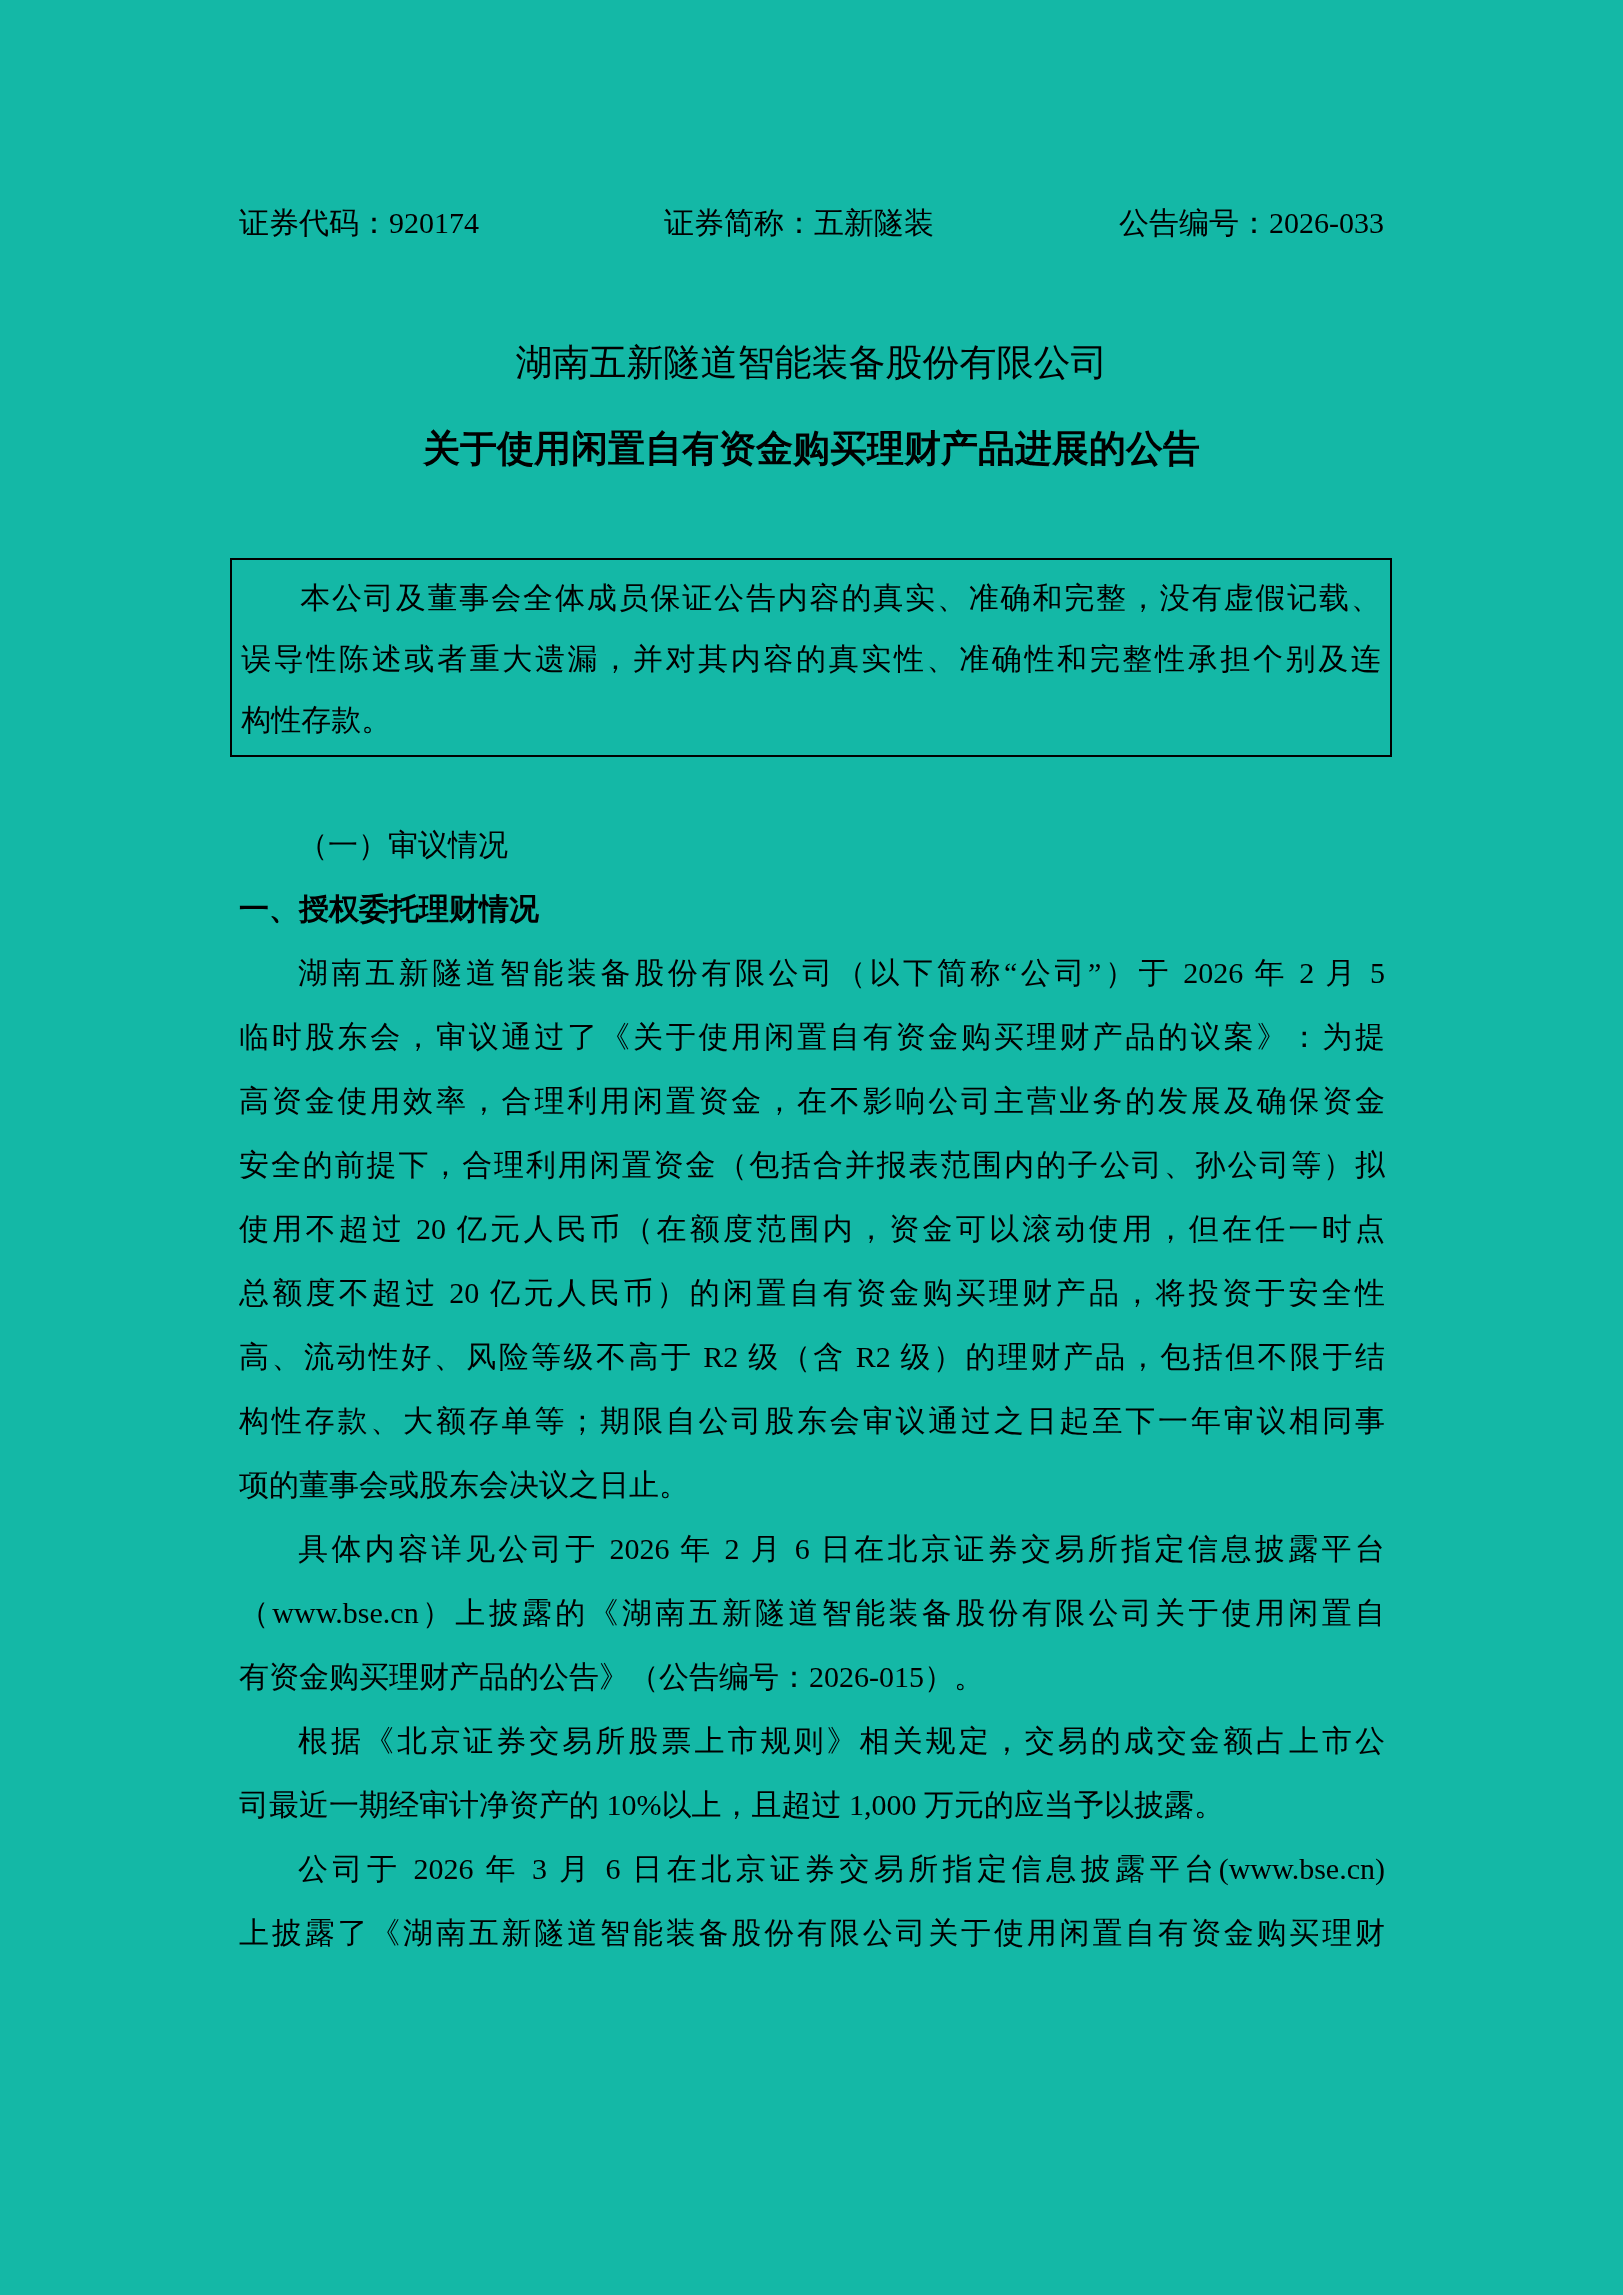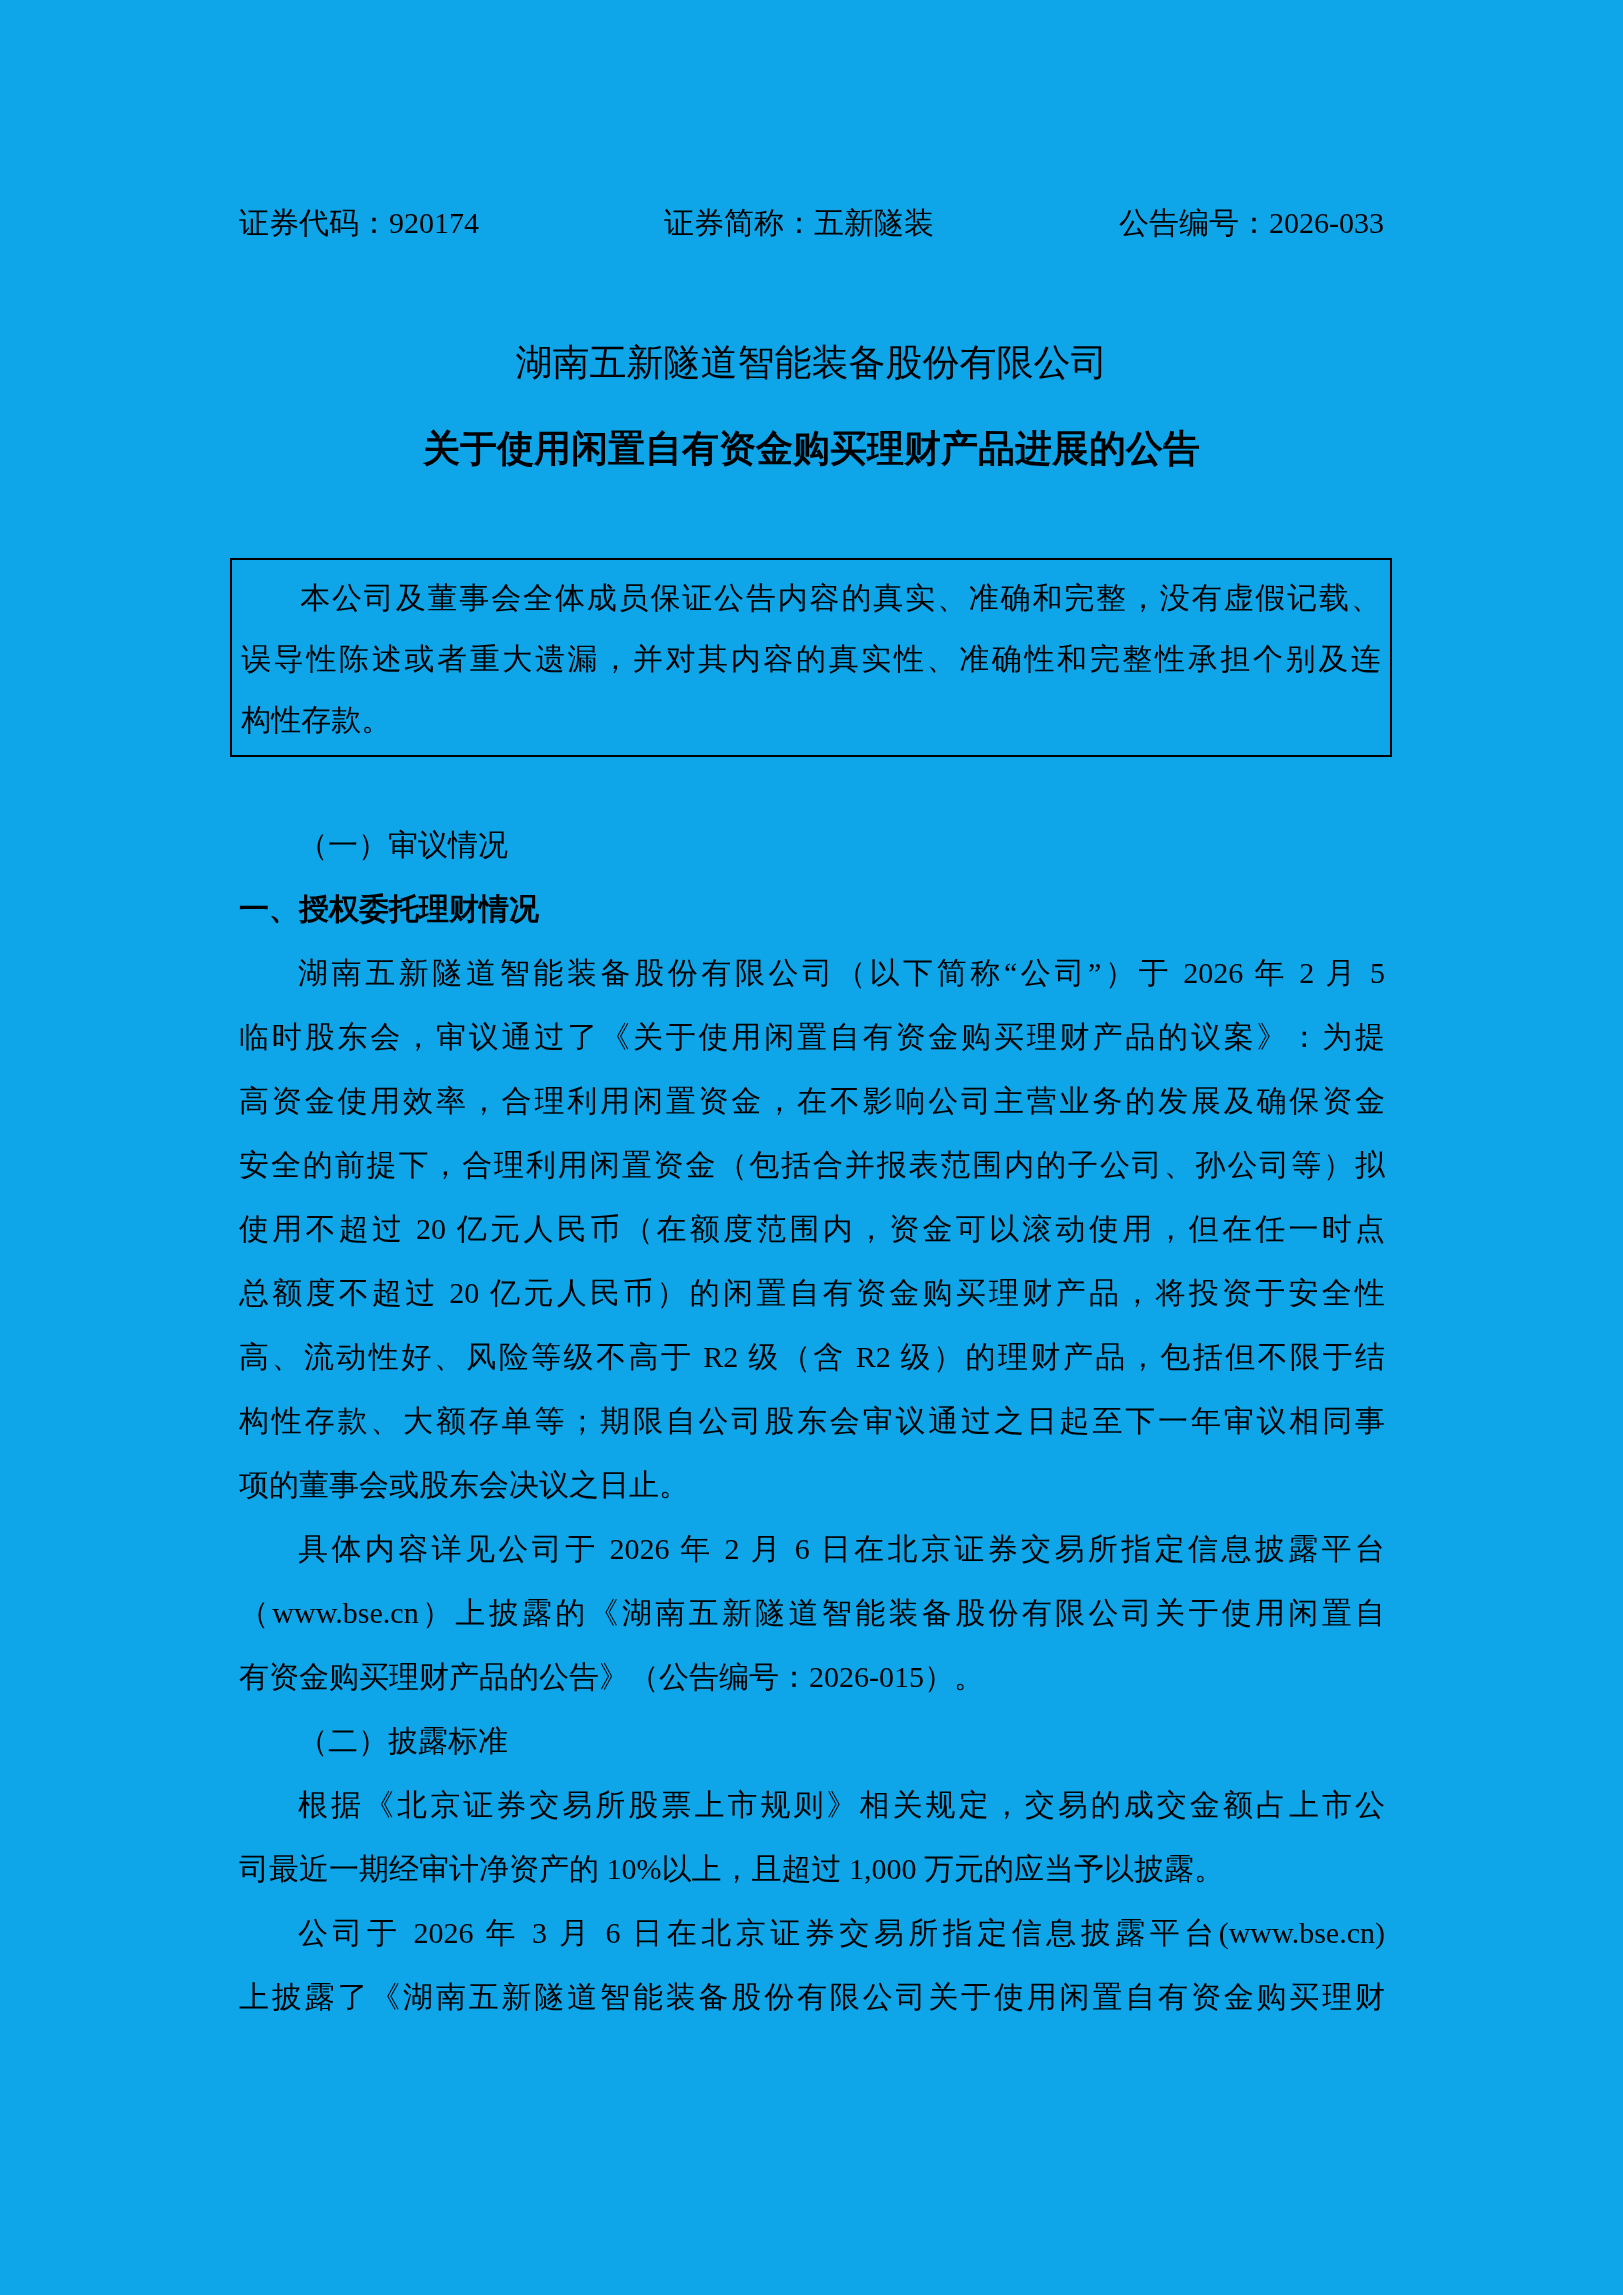--- a/index.html
+++ b/index.html
@@ -1,21 +1,21 @@
 <!DOCTYPE html>
 <html style="font-size:8.2px"><head>
 <meta charset="utf-8">
 <style>
   html,body{margin:0;padding:0;background:#ffffff;}
   body{
     width:1623px;height:2295px;position:relative;
     font-family:"Liberation Serif","DejaVu Serif",serif;
     color:#000000;
   }
-  .page{position:absolute;inset:0;background:#0ea5e9;}
+  .page{position:absolute;inset:0;background:#14b8a6;}
   .header-row{
     position:absolute;top:200px;left:239px;right:239px;
     display:flex;justify-content:space-between;
     font-size:30px;line-height:46px;white-space:nowrap;
   }
   .title1{
     position:absolute;top:337px;left:0;width:100%;margin:0;
     text-align:center;font-size:37px;font-weight:normal;line-height:51px;
   }
   .title2{
@@ -69,21 +69,20 @@
     <div class="ln j">使用不超过 20 亿元人民币（在额度范围内，资金可以滚动使用，但在任一时点</div>
     <div class="ln j">总额度不超过 20 亿元人民币）的闲置自有资金购买理财产品，将投资于安全性</div>
     <div class="ln j">高、流动性好、风险等级不高于 R2 级（含 R2 级）的理财产品，包括但不限于结</div>
     <div class="ln j">构性存款、大额存单等；期限自公司股东会审议通过之日起至下一年审议相同事</div>
     <div class="ln">项的董事会或股东会决议之日止。</div>
 
     <div class="ln j in">具体内容详见公司于 2026 年 2 月 6 日在北京证券交易所指定信息披露平台</div>
     <div class="ln j">（www.bse.cn）上披露的《湖南五新隧道智能装备股份有限公司关于使用闲置自</div>
     <div class="ln">有资金购买理财产品的公告》（公告编号：2026-015）。</div>
 
-    <div class="ln in">（二）披露标准</div>
 
     <div class="ln j in">根据《北京证券交易所股票上市规则》相关规定，交易的成交金额占上市公</div>
     <div class="ln">司最近一期经审计净资产的 10%以上，且超过 1,000 万元的应当予以披露。</div>
 
     <div class="ln j in">公司于 2026 年 3 月 6 日在北京证券交易所指定信息披露平台(www.bse.cn)</div>
     <div class="ln j">上披露了《湖南五新隧道智能装备股份有限公司关于使用闲置自有资金购买理财</div>
   </div>
 
 </div>
 

